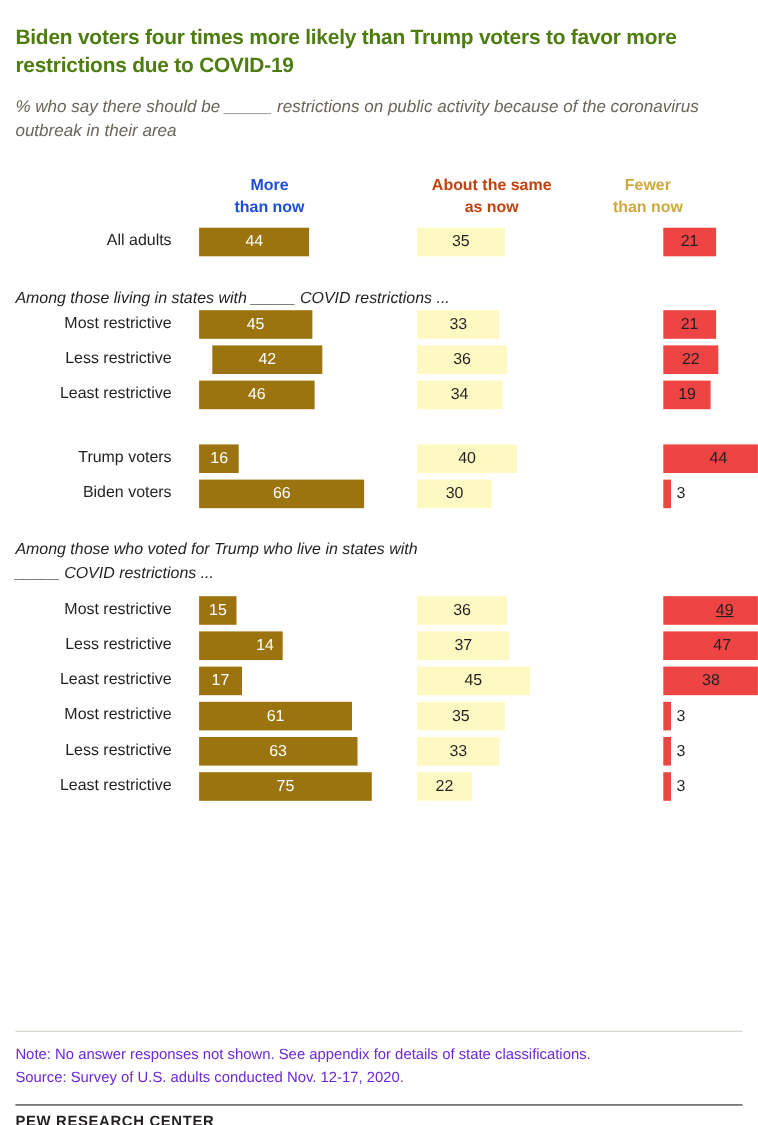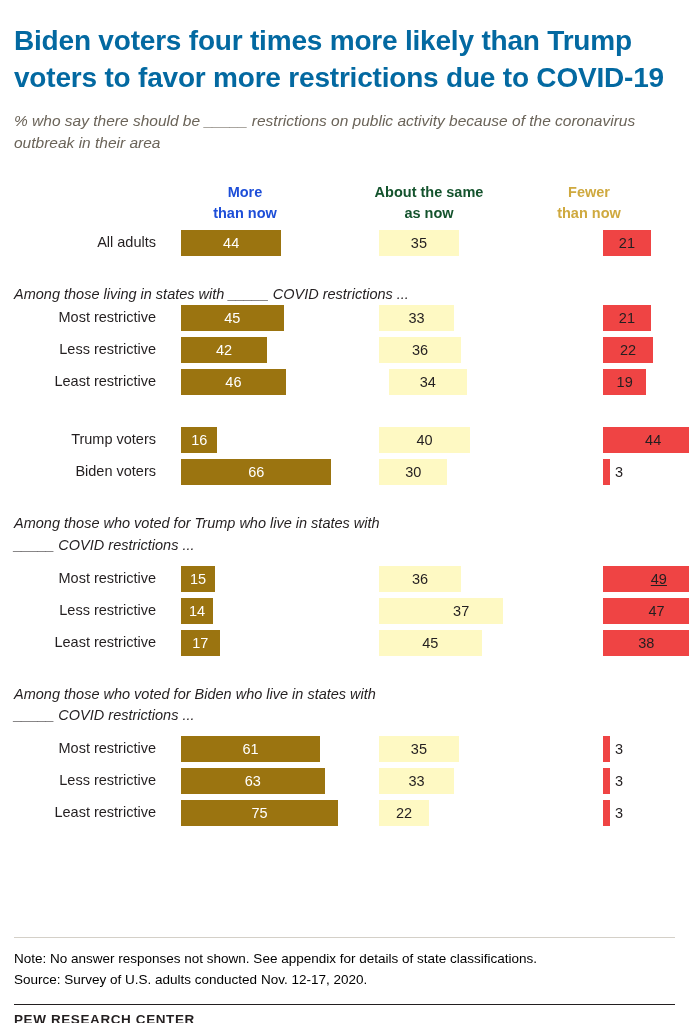--- a/index.html
+++ b/index.html
@@ -18,26 +18,26 @@
   .page {
     position: relative;
     width: 689px;
     height: 1023px;
     box-sizing: border-box;
     padding: 0 14px;
   }
 
   
   .title {
-    font-size: 28px;
+    font-size: 19px;
     font-weight: bold;
     line-height: 1.33;
     letter-spacing: -0.2px;
     margin: 22px 0 0 0;
-    color: #0369a1;
+    color: #4d7c0f;
   }
   .subtitle {
     font-size: 15.5px;
     font-style: italic;
     line-height: 1.42;
     color: #6b6459;
     margin: 14px 0 0 0;
     max-width: 655px;
   }
 
@@ -52,21 +52,21 @@
   }
   .col-head {
     position: absolute;
     font-size: 14.5px;
     font-weight: bold;
     line-height: 1.42;
     text-align: center;
     width: 170px;
   }
   .col-head.more  { left: 146px; color: #1d4ed8; }
-  .col-head.same  { left: 330px; color: #14532d; }
+  .col-head.same  { left: 348px; color: #c2410c; }
   .col-head.fewer { left: 490px; color: #cfa93f; }
 
   .group { position: relative; }
   .group-note {
     font-size: 14.5px;
     font-style: italic;
     color: #231f20;
     line-height: 1.45;
     margin: 0;
   }
@@ -120,21 +120,21 @@
     left: 14px;
     right: 14px;
     bottom: 18px;
   }
   .rule {
     border-top: 1px solid #d4d0c8;
     margin-bottom: 11px;
   }
   .note, .source {
     font-size: 13.5px;
-    color: #000000;
+    color: #6d28d9;
     line-height: 1.55;
     margin: 0;
   }
   .brand-rule {
     border-top: 1px solid #231f20;
     margin: 13px 0 7px 0;
   }
   .brand {
     font-size: 13.5px;
     font-weight: bold;
@@ -194,38 +194,38 @@
               <span>33</span>
             </div>
             <div class="bar fewer" style="left: 545px; width: 47.88px;">
               <span>21</span>
             </div>
           </div>
         </div>
         <div class="row">
           <div class="row-label">Less restrictive</div>
           <div class="bars">
-            <div class="bar more" style="left: 167px; width: 86px;">
+            <div class="bar more" style="left: 179px; width: 100px;">
               <span>42</span>
             </div>
             <div class="bar same" style="left: 365px; width: 82.08px;">
               <span>36</span>
             </div>
             <div class="bar fewer" style="left: 545px; width: 50.16px;">
               <span>22</span>
             </div>
           </div>
         </div>
         <div class="row">
           <div class="row-label">Least restrictive</div>
           <div class="bars">
             <div class="bar more" style="left: 167px; width: 104.88px;">
               <span>46</span>
             </div>
-            <div class="bar same" style="left: 365px; width: 77.52px; margin-left: 10px;">
+            <div class="bar same" style="left: 365px; width: 77.52px;">
               <span>34</span>
             </div>
             <div class="bar fewer" style="left: 545px; width: 43.32px;">
               <span>19</span>
             </div>
           </div>
         </div>
       </div>
       <div class="group">
         <div style="height: 26px;"></div>
@@ -270,24 +270,24 @@
               <span>36</span>
             </div>
             <div class="bar fewer" style="left: 545px; width: 111.72px; text-decoration: underline;">
               <span>49</span>
             </div>
           </div>
         </div>
         <div class="row">
           <div class="row-label">Less restrictive</div>
           <div class="bars">
-            <div class="bar more" style="left: 167px; width: 31.92px;">
+            <div class="bar more" style="left: 167px; width: 31.92px; padding-left: 44px;">
               <span>14</span>
             </div>
-            <div class="bar same" style="left: 365px; width: 84.36px; padding-left: 40px;">
+            <div class="bar same" style="left: 365px; width: 84.36px;">
               <span>37</span>
             </div>
             <div class="bar fewer" style="left: 545px; width: 107.16px;">
               <span>47</span>
             </div>
           </div>
         </div>
         <div class="row">
           <div class="row-label">Least restrictive</div>
           <div class="bars">
@@ -297,21 +297,20 @@
             <div class="bar same" style="left: 365px; width: 102.6px;">
               <span>45</span>
             </div>
             <div class="bar fewer" style="left: 545px; width: 86.64px;">
               <span>38</span>
             </div>
           </div>
         </div>
       </div>
       <div class="group">
-        <p class="group-note" style="margin-top: 22px; margin-bottom: 10px; max-width: 400px;">Among those who voted for Biden who live in states with _____ COVID restrictions ...</p>
         <div class="row">
           <div class="row-label">Most restrictive</div>
           <div class="bars">
             <div class="bar more" style="left: 167px; width: 139.08px;">
               <span>61</span>
             </div>
             <div class="bar same" style="left: 365px; width: 79.8px;">
               <span>35</span>
             </div>
             <div class="bar fewer tiny" style="left: 545px; width: 7px;">

